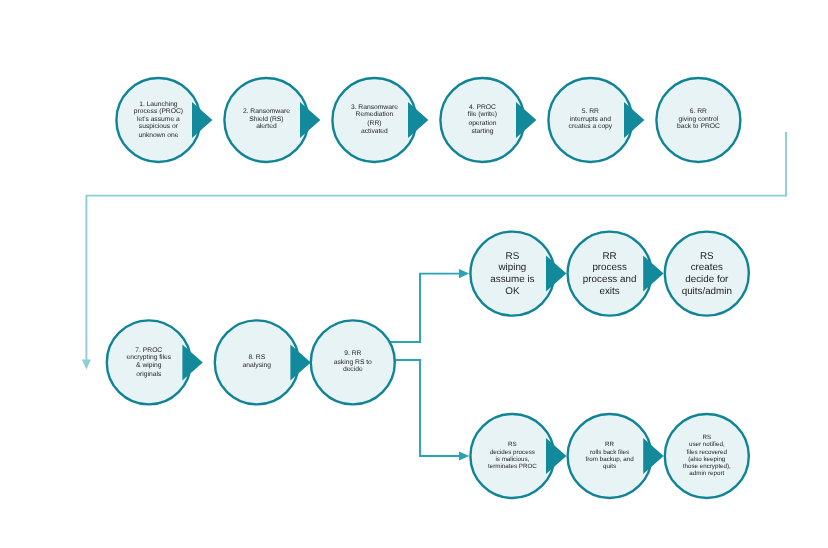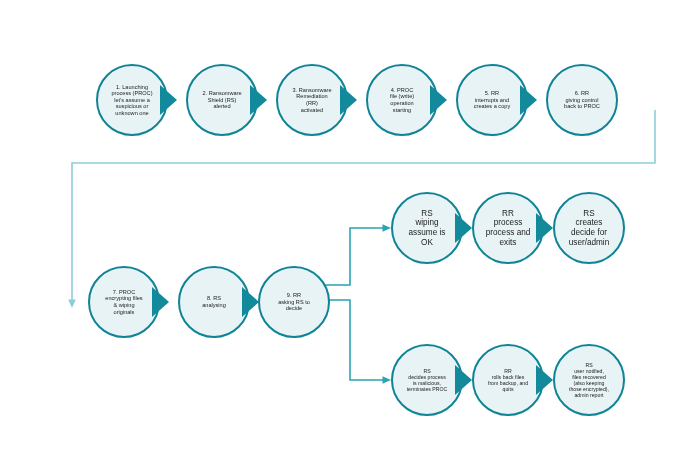--- a/index.html
+++ b/index.html
@@ -170,21 +170,21 @@
       <span>exits</span>
     </span>
   </div>
   <div class="wedge" style="left:536px;top:213px;"></div>
 
   <div class="node bt" style="left:553px;top:192px;">
     <span class="txt">
       <b>RS</b><br>
       <span>creates</span><br>
       <span>decide for</span><br>
-      <span>user/admin</span>
+      <span>quits/admin</span>
     </span>
   </div>
 
   <div class="node bb" style="left:391px;top:344px;">
     <span class="txt">
       <b>RS</b><br>
       <span>decides process</span><br>
       <span>is malicious,</span><br>
       <span>terminates PROC</span>
     </span>

